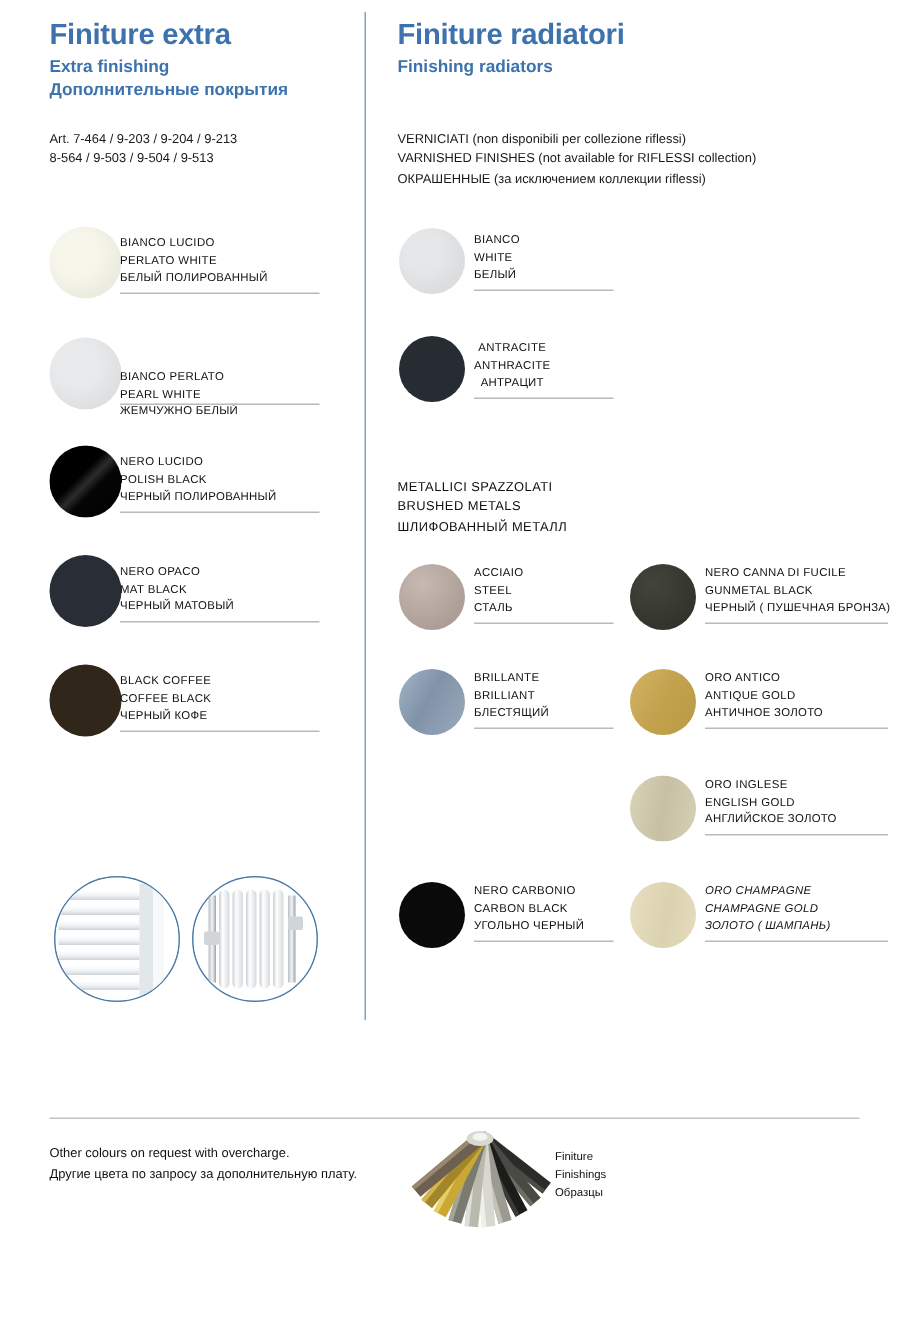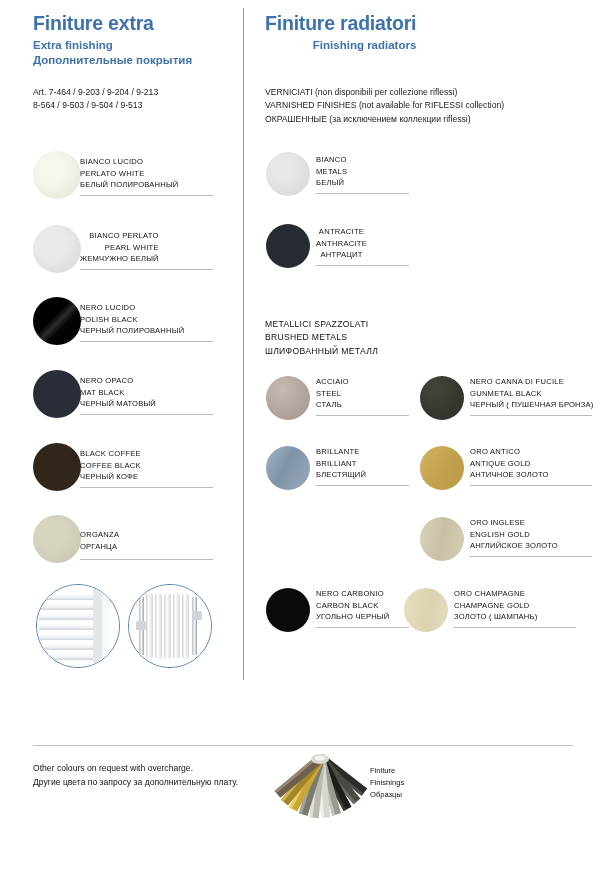--- a/index.html
+++ b/index.html
@@ -122,21 +122,21 @@
     <div class="labels" style="left:47px;top:5px;">
       <div>BIANCO LUCIDO</div>
       <div>PERLATO WHITE</div>
       <div class="ru"> БЕЛЫЙ ПОЛИРОВАННЫЙ</div>
     </div>
     <div class="underline" style="left:47px;top:44px;width:133px;"></div>
   </div>
 
   <div class="swatch-row" style="left:33px;top:225px;width:200px;height:58px;">
     <span class="dot dot-48" style="background:#e9eaeb;box-shadow:inset -6px -6px 14px rgba(0,0,0,.05);"></span>
-    <div class="labels" style="left:47px;top:5px;text-align:right;">
+    <div class="labels" style="left:47px;top:20px;">
       <div>BIANCO PERLATO</div>
       <div>PEARL WHITE</div>
       <div class="ru">ЖЕМЧУЖНО БЕЛЫЙ</div>
     </div>
     <div class="underline" style="left:47px;top:44px;width:133px;"></div>
   </div>
 
   <div class="swatch-row" style="left:33px;top:297px;width:200px;height:58px;">
     <span class="dot dot-48" style="background:#0b0b0b;background-image:linear-gradient(135deg,#000 0%,#000 42%,#2c2c2c 52%,#050505 62%,#000 100%);"></span>
     <div class="labels" style="left:47px;top:5px;">
@@ -160,28 +160,20 @@
   <div class="swatch-row" style="left:33px;top:443px;width:200px;height:58px;">
     <span class="dot dot-48" style="background:#31261a;"></span>
     <div class="labels" style="left:47px;top:5px;">
       <div>BLACK COFFEE</div>
       <div>COFFEE BLACK</div>
       <div class="ru">ЧЕРНЫЙ КОФЕ</div>
     </div>
     <div class="underline" style="left:47px;top:44px;width:133px;"></div>
   </div>
 
-  <div class="swatch-row" style="left:33px;top:515px;width:200px;height:58px;">
-    <span class="dot dot-48" style="background:#d7d4bf;box-shadow:inset -6px -6px 14px rgba(0,0,0,.05);"></span>
-    <div class="labels" style="left:47px;top:14px;">
-      <div>ORGANZA</div>
-      <div class="ru">ОРГАНЦА</div>
-    </div>
-    <div class="underline" style="left:47px;top:44px;width:133px;"></div>
-  </div>
 
   <div class="photo" style="left:36px;top:584px;width:82px;height:82px;">
     <svg width="82" height="82" viewBox="0 0 82 82" aria-hidden="true">
       <defs>
         <linearGradient id="barG" x1="0" y1="0" x2="0" y2="1">
           <stop offset="0%" stop-color="#ffffff"></stop>
             <stop offset="55%" stop-color="#eef1f3"></stop>
             <stop offset="100%" stop-color="#cdd3d8"></stop>
         </linearGradient>
       </defs>
@@ -223,36 +215,36 @@
         <rect x="44" y="8" width="7" height="66" rx="3.5" fill="url(#colG)"></rect>
         <rect x="53" y="8" width="7" height="66" rx="3.5" fill="url(#colG)"></rect>
       </g>
       <rect x="10" y="12" width="5" height="58" fill="url(#metG)"></rect>
       <rect x="63" y="12" width="5" height="58" fill="url(#metG)"></rect>
       <rect x="7" y="36" width="10" height="9" rx="1.5" fill="#cfd5d9"></rect>
       <rect x="63" y="26" width="10" height="9" rx="1.5" fill="#cfd5d9"></rect>
     </svg>
   </div>
 
-  <div class="head" style="left:265px;top:12px;text-align:right;">
+  <div class="head" style="left:265px;top:12px;">
     <div class="title">Finiture radiatori</div>
     <div class="sub1">Finishing radiators</div>
   </div>
 
   <div class="vnotes">
     <div>VERNICIATI (non disponibili per collezione riflessi)</div>
     <div>VARNISHED FINISHES (not available for RIFLESSI collection)</div>
     <div>ОКРАШЕННЫЕ (за исключением коллекции riflessi)</div>
   </div>
 
   <div class="swatch-row" style="left:266px;top:152px;width:200px;height:58px;">
     <span class="dot dot-44" style="background:#e6e7e9;box-shadow:inset -6px -6px 14px rgba(0,0,0,.05);"></span>
     <div class="labels" style="left:50px;top:2px;">
       <div>BIANCO</div>
-      <div>METALS</div>
+      <div>WHITE</div>
       <div class="ru">БЕЛЫЙ</div>
     </div>
     <div class="underline" style="left:50px;top:41px;width:93px;"></div>
   </div>
 
   <div class="swatch-row" style="left:266px;top:224px;width:200px;height:58px;">
     <span class="dot dot-44" style="background:#272c33;"></span>
     <div class="labels" style="left:50px;top:2px;text-align:center;">
       <div>ANTRACITE</div>
       <div>ANTHRACITE</div>
@@ -321,21 +313,21 @@
   <div class="swatch-row" style="left:266px;top:588px;width:150px;height:55px;">
     <span class="dot dot-44" style="background:#0a0a0a;"></span>
     <div class="labels" style="left:50px;top:0px;">
       <div>NERO CARBONIO</div>
       <div>CARBON BLACK</div>
       <div class="ru">УГОЛЬНО ЧЕРНЫЙ</div>
     </div>
     <div class="underline" style="left:50px;top:39px;width:93px;"></div>
   </div>
 
-  <div class="swatch-row" style="left:404px;top:588px;width:175px;height:55px;">
+  <div class="swatch-row" style="left:420px;top:588px;width:175px;height:55px;font-style:italic;">
     <span class="dot dot-44" style="background:#e0d7b7;background-image:linear-gradient(100deg,#e7dfc2 0%,#dbd2b0 55%,#e4dcbe 100%);"></span>
     <div class="labels" style="left:50px;top:0px;">
       <div>ORO CHAMPAGNE</div>
       <div>CHAMPAGNE GOLD</div>
       <div class="ru">ЗОЛОТО ( ШАМПАНЬ)</div>
     </div>
     <div class="underline" style="left:50px;top:39px;width:122px;"></div>
   </div>
 
   <div class="footer-rule"></div>

